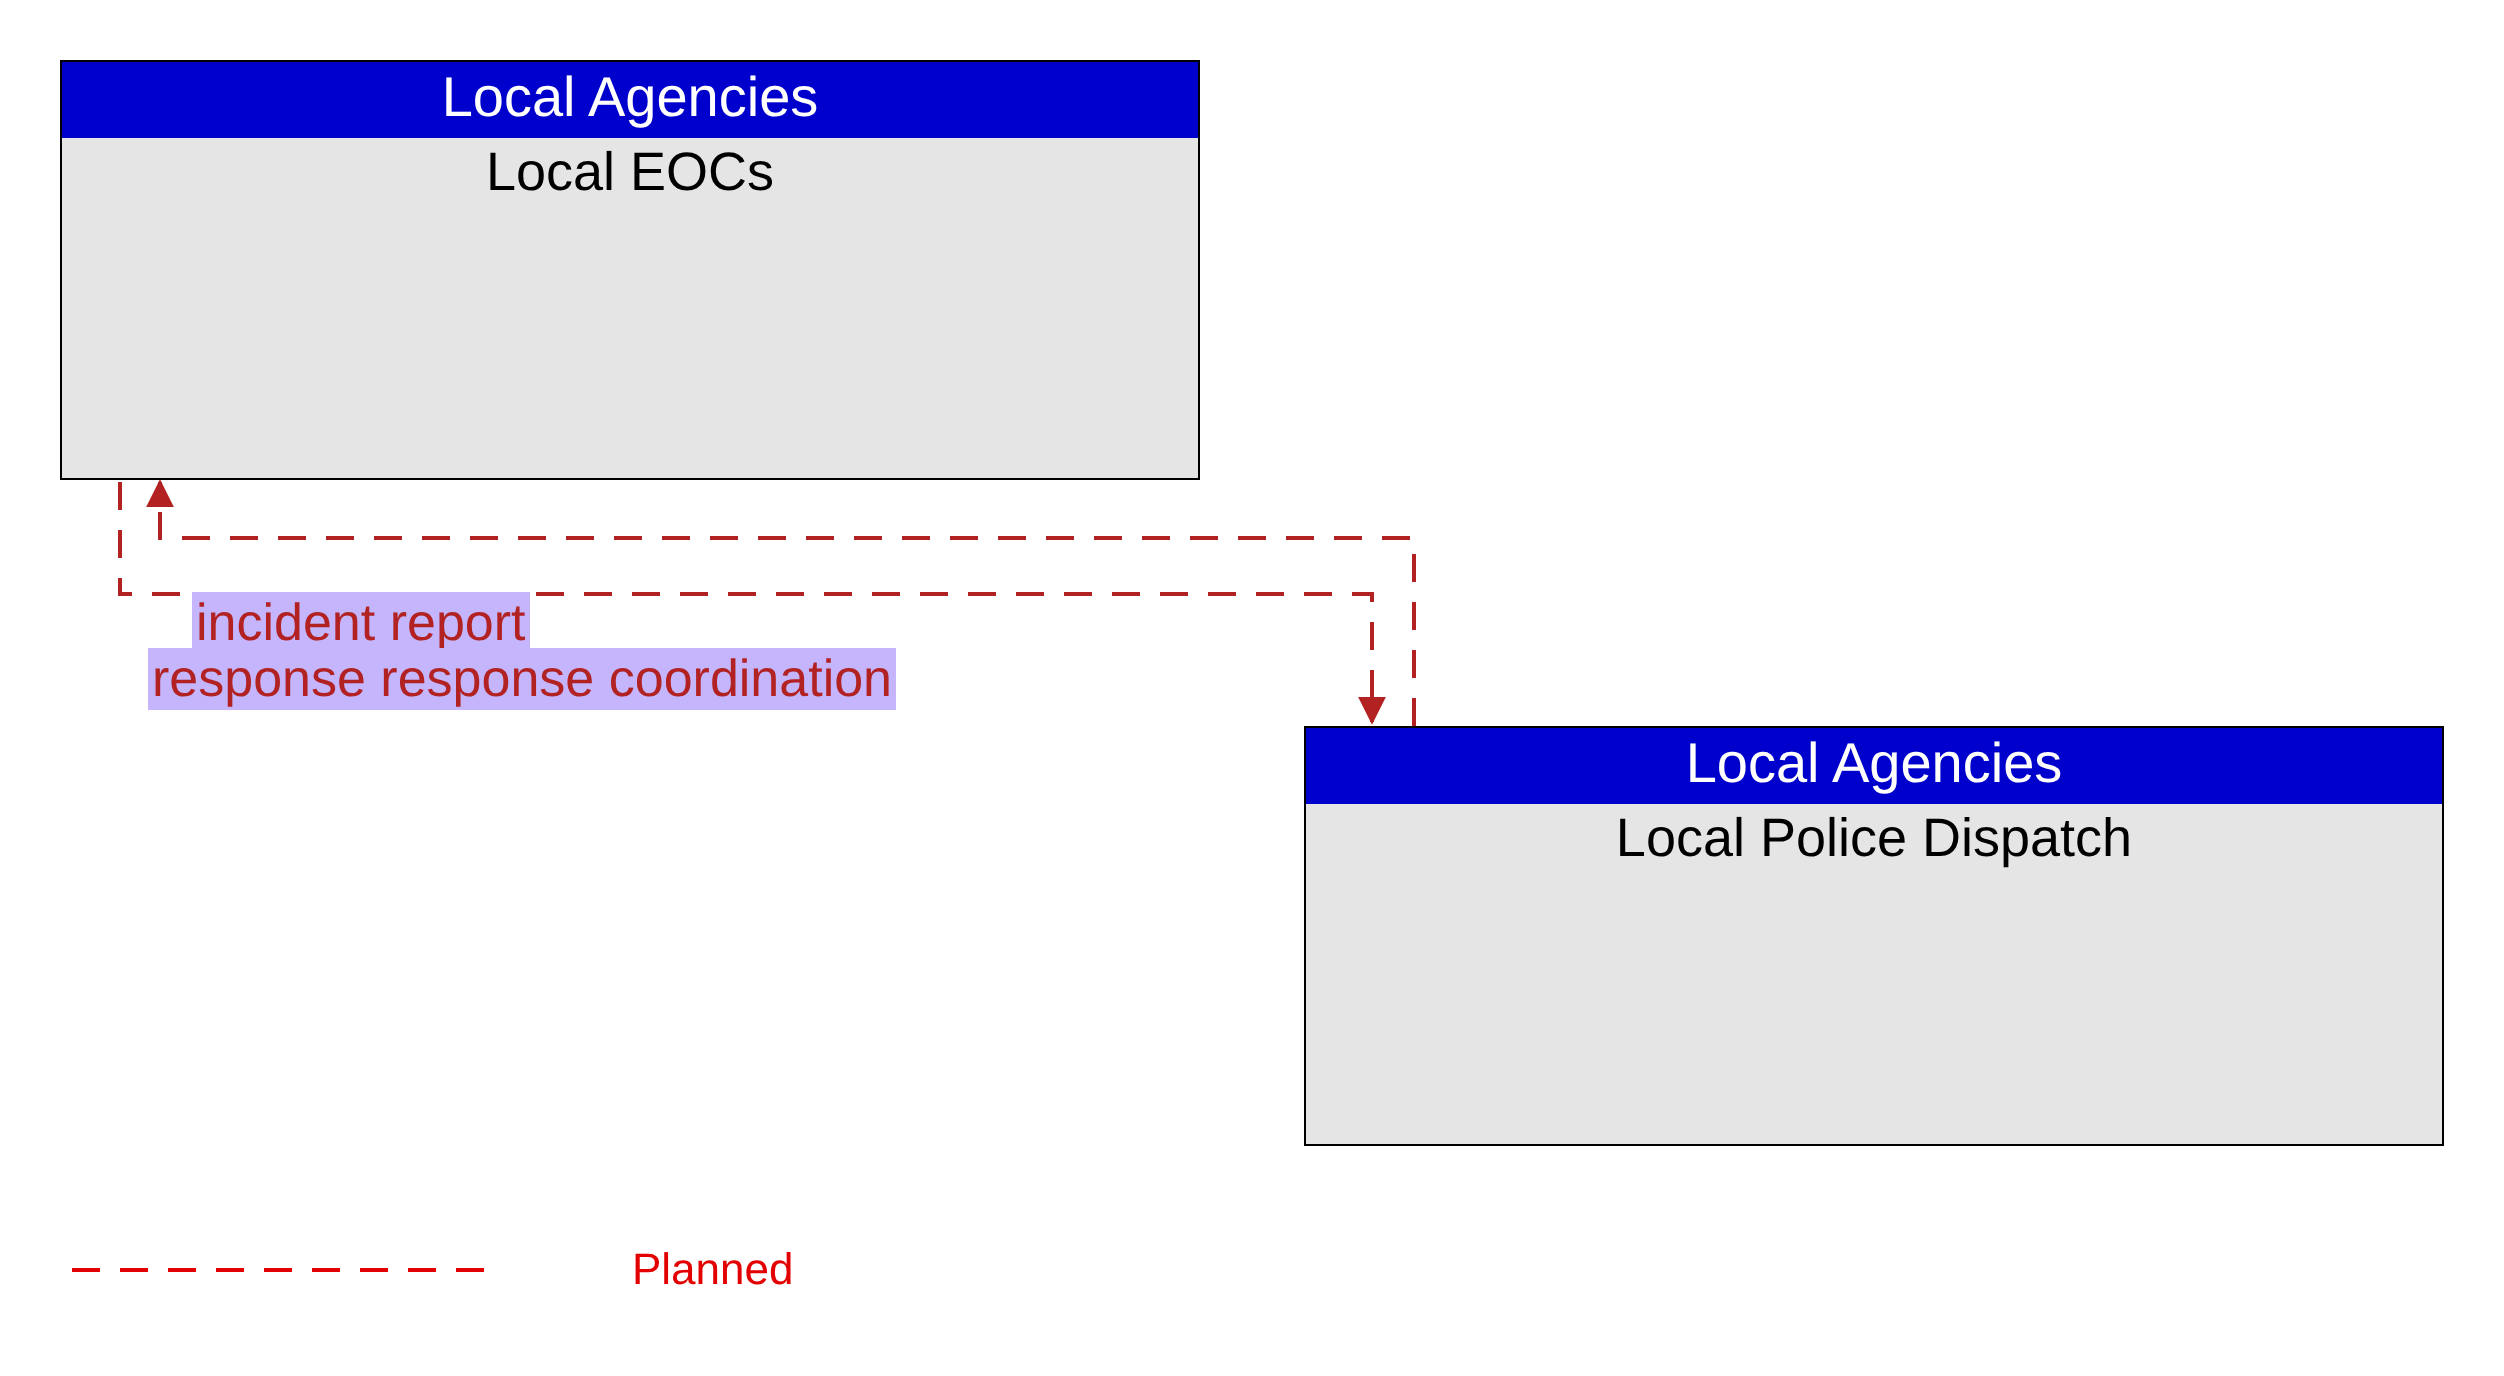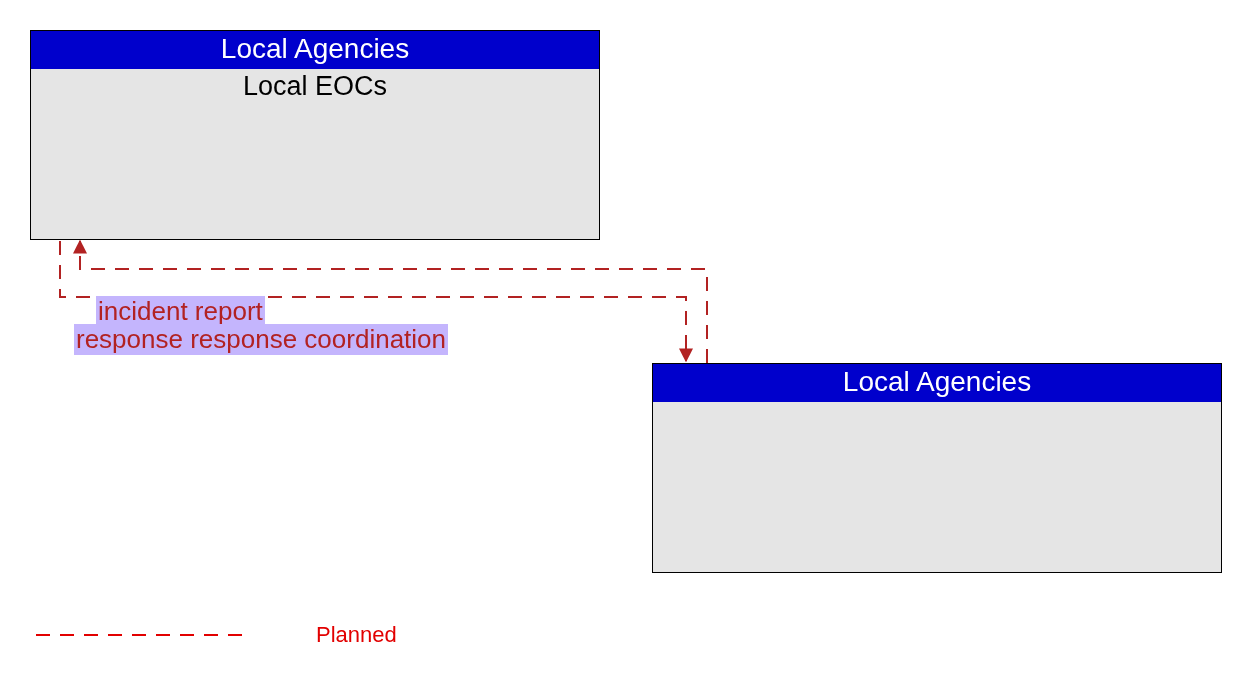--- a/index.html
+++ b/index.html
@@ -72,19 +72,20 @@
   <line x1="36" y1="635" x2="242" y2="635" stroke="#e20000" stroke-width="2" stroke-dasharray="14 10"></line>
 </svg>
 
 <div class="box" style="left:30px; top:30px; width:570px; height:210px;">
   <div class="box-header">Local Agencies</div>
   <div class="box-body">Local EOCs</div>
 </div>
 
 <div class="box" style="left:652px; top:363px; width:570px; height:210px;">
   <div class="box-header">Local Agencies</div>
+  <div class="box-body">Local Police Dispatch</div>
 </div>
 
 <div class="flow-label" style="left:96px; top:256px;">incident report</div>
 
 <div class="flow-label" style="left:74px; top:284px;">response response coordination</div>
 
 <div class="legend-text" style="left:316px; top:622px;">Planned</div>
 
 </body></html>

